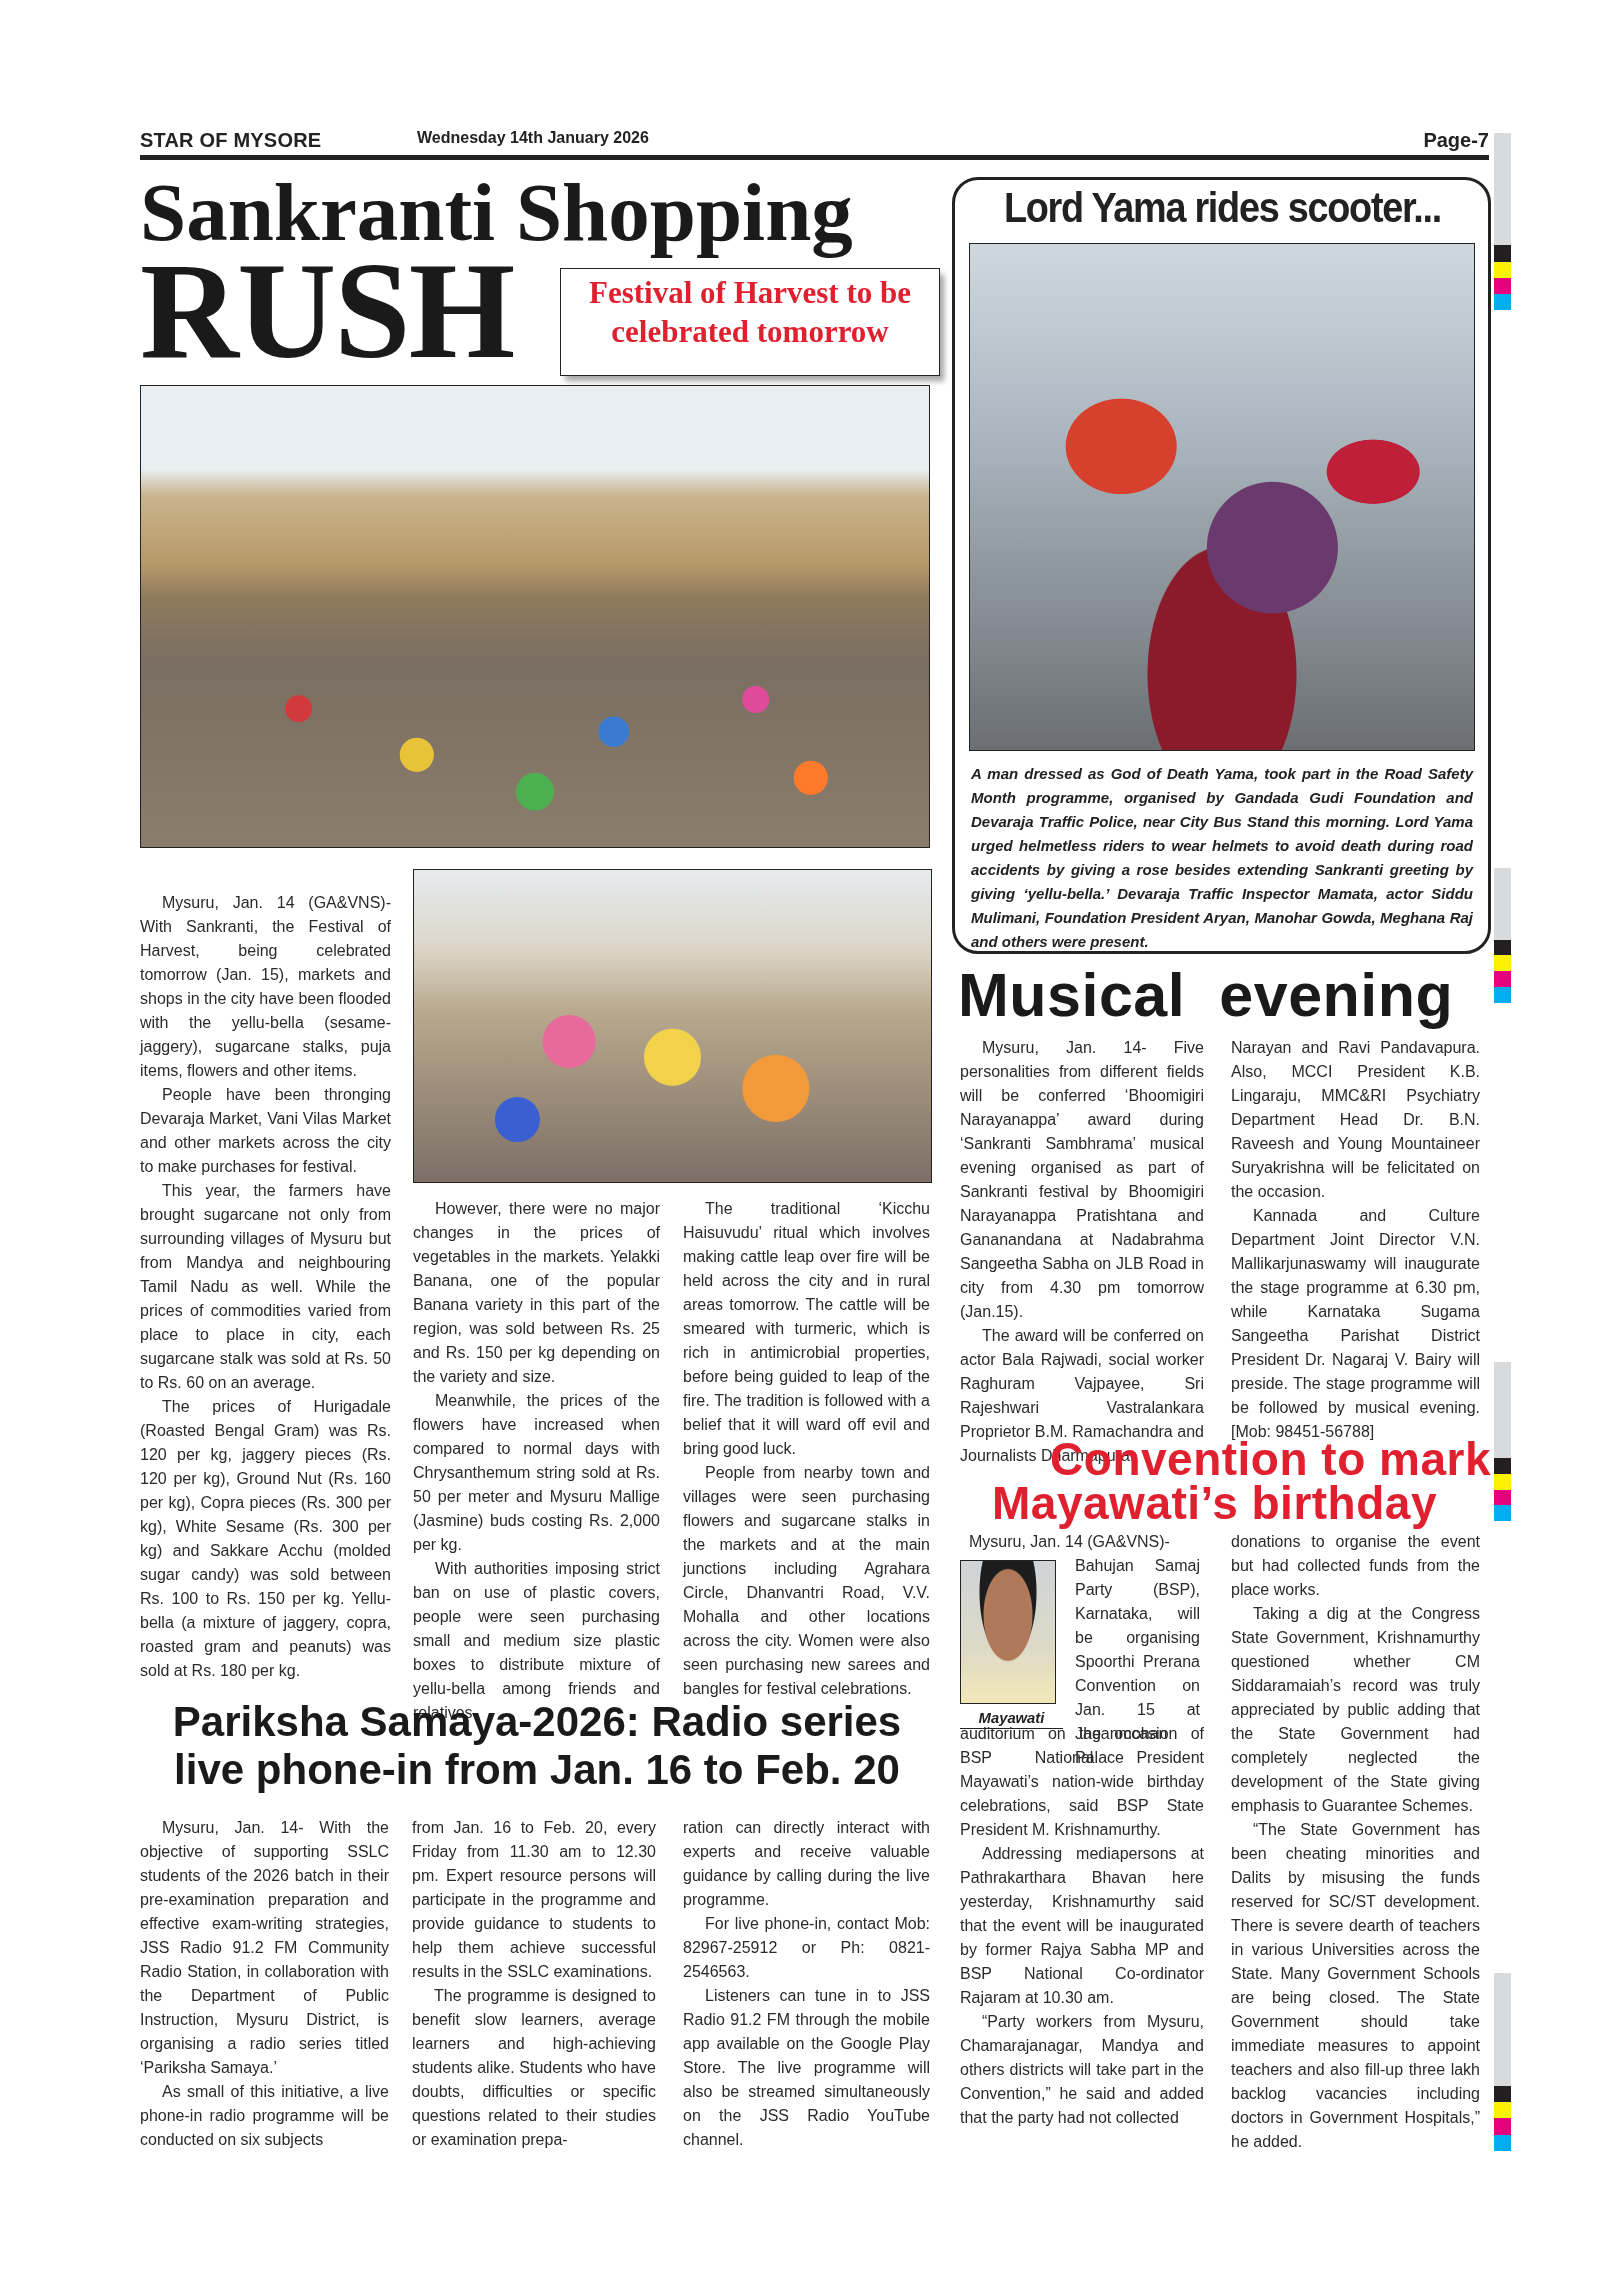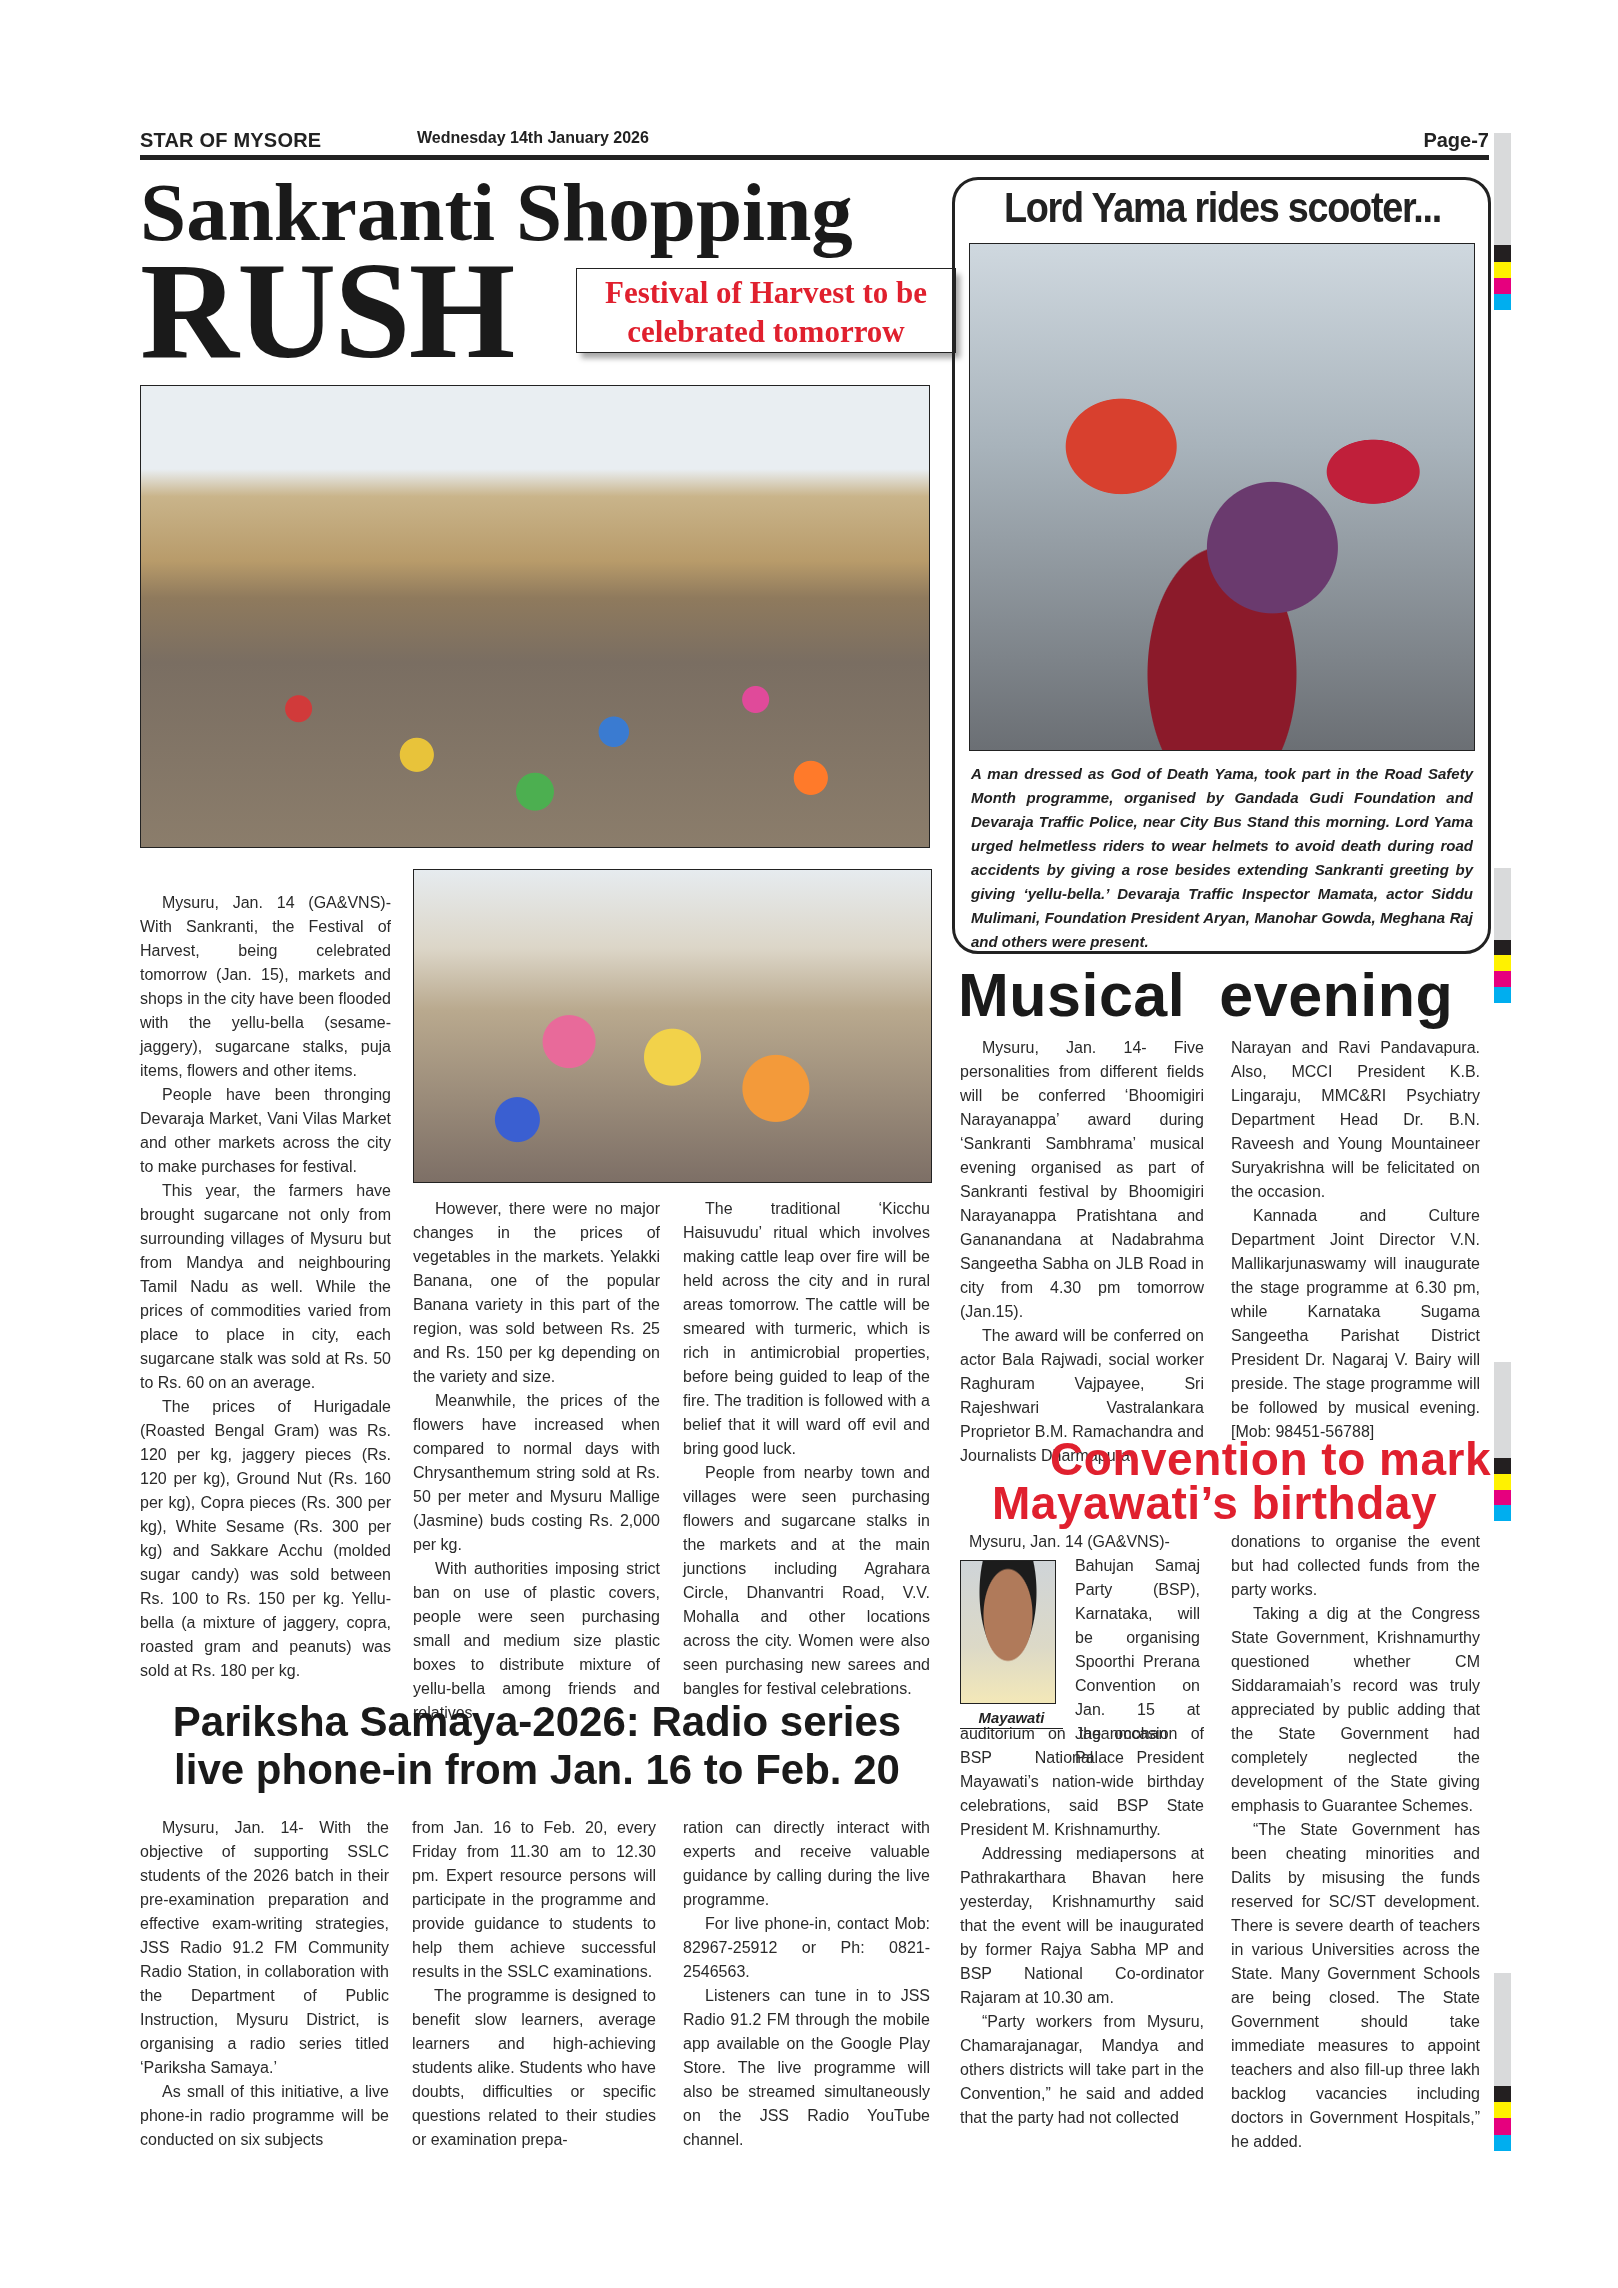--- a/index.html
+++ b/index.html
@@ -6,21 +6,21 @@
   body{width:1619px;height:2289px;position:relative;overflow:hidden;font-family:"Liberation Sans",sans-serif;color:#222;}
   .abs{position:absolute;}
   .masthead{left:140px;top:127px;width:1349px;height:28px;}
   .mh-name{left:0;top:1.8px;font-weight:bold;font-size:20px;letter-spacing:0.2px;}
   .mh-date{left:277px;top:1.8px;font-weight:bold;font-size:16px;}
   .mh-page{right:0;top:1.8px;font-weight:bold;font-size:20px;}
   .mh-rule{left:140px;top:155px;width:1349px;height:4.6px;background:#222;}
 
   .main-h1{left:140px;top:168px;font-family:"Liberation Serif",serif;font-weight:bold;font-size:83px;line-height:89px;color:#1a1a1a;white-space:nowrap;}
   .main-h2{left:140px;top:242px;font-family:"Liberation Serif",serif;font-weight:bold;font-size:137px;line-height:138px;color:#1a1a1a;letter-spacing:-1.8px;}
-  .sub-box{left:576px;top:268px;width:380px;height:85px;border:1.8px solid #222;box-shadow:4.6px 5.5px 5.5px rgba(0,0,0,0.35);background:#fff;text-align:center;color:#e0202e;font-family:"Liberation Serif",serif;font-weight:bold;font-size:31px;line-height:39px;padding-top:3.7px;box-sizing:border-box;}
+  .sub-box{left:560px;top:268px;width:380px;height:108px;border:1.8px solid #222;box-shadow:4.6px 5.5px 5.5px rgba(0,0,0,0.35);background:#fff;text-align:center;color:#e0202e;font-family:"Liberation Serif",serif;font-weight:bold;font-size:31px;line-height:39px;padding-top:3.7px;box-sizing:border-box;}
 
   .photo{background:#bbb;overflow:hidden;}
   .photo1{left:140px;top:385px;width:790px;height:463px;border:1.8px solid #222;box-sizing:border-box;
     background:
       radial-gradient(circle at 20% 70%, #d13a3a 0 13px, transparent 14px),
       radial-gradient(circle at 35% 80%, #e8c33a 0 16.6px, transparent 17.5px),
       radial-gradient(circle at 60% 75%, #3a7bd1 0 14.8px, transparent 15.7px),
       radial-gradient(circle at 78% 68%, #e04a9a 0 13px, transparent 14px),
       radial-gradient(circle at 50% 88%, #4caf50 0 18.5px, transparent 19.4px),
       radial-gradient(circle at 85% 85%, #ff7a2a 0 16.6px, transparent 17.5px),
@@ -141,21 +141,21 @@
 <div class="abs photo4-cap">Mayawati</div>
 <div class="abs col conv1-wrap">
   <p class="noind">Bahujan Samaj Party (BSP), Karnataka, will be organising Spoorthi Prerana Convention on Jan. 15 at Jaganmohan Palace</p>
 </div>
 <div class="abs col conv1-bottom">
   <p class="noind">auditorium on the occasion of BSP National President Mayawati’s nation-wide birthday celebrations, said BSP State President M. Krishnamurthy.</p>
   <p>Addressing mediapersons at Pathrakarthara Bhavan here yesterday, Krishnamurthy said that the event will be inaugurated by former Rajya Sabha MP and BSP National Co-ordinator Rajaram at 10.30 am.</p>
   <p>“Party workers from Mysuru, Chamarajanagar, Mandya and others districts will take part in the Convention,” he said and added that the party had not collected</p>
 </div>
 <div class="abs col conv2">
-  <p class="noind">donations to organise the event but had collected funds from the party works.</p>
+  <p class="noind">donations to organise the event but had collected funds from the place works.</p>
   <p>Taking a dig at the Congress State Government, Krishnamurthy questioned whether CM Siddaramaiah’s record was truly appreciated by public adding that the State Government had completely neglected the development of the State giving emphasis to Guarantee Schemes.</p>
   <p>“The State Government has been cheating minorities and Dalits by misusing the funds reserved for SC/ST development. There is severe dearth of teachers in various Universities across the State. Many Government Schools are being closed. The State Government should take immediate measures to appoint teachers and also fill-up three lakh backlog vacancies including doctors in Government Hospitals,” he added.</p>
 </div>
 
 <div class="abs pk-h1">Pariksha Samaya-2026: Radio series</div>
 <div class="abs pk-h2">live phone-in from Jan. 16 to Feb. 20</div>
 <div class="abs col p1">
   <p>Mysuru, Jan. 14- With the objective of supporting SSLC students of the 2026 batch in their pre-examination preparation and effective exam-writing strategies, JSS Radio 91.2 FM Community Radio Station, in collaboration with the Department of Public Instruction, Mysuru District, is organising a radio series titled ‘Pariksha Samaya.’</p>
   <p>As small of this initiative, a live phone-in radio programme will be conducted on six subjects</p>
 </div>

